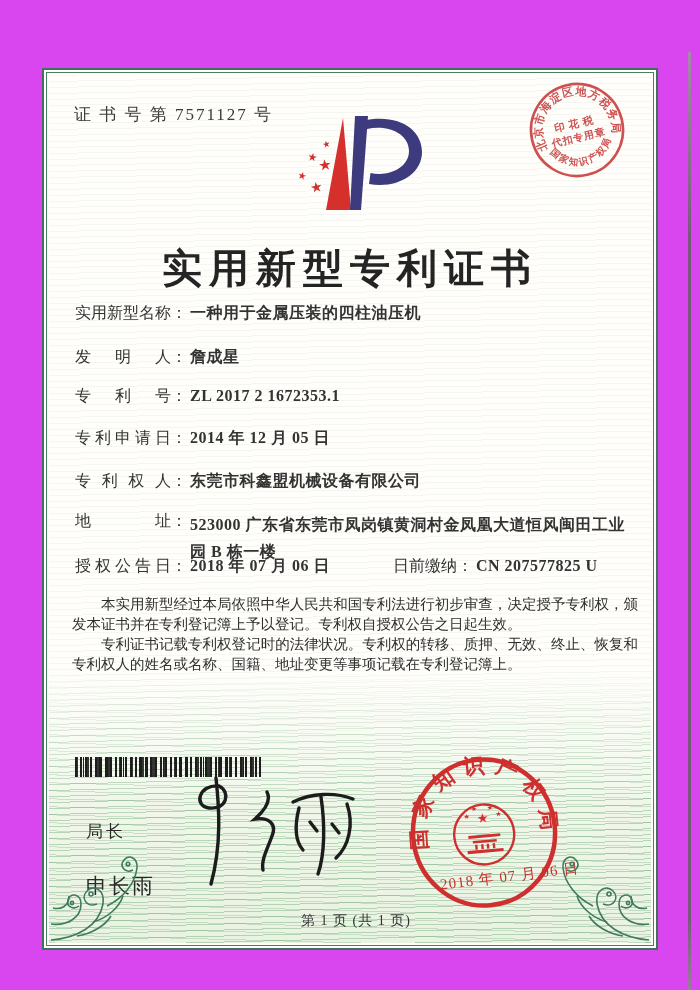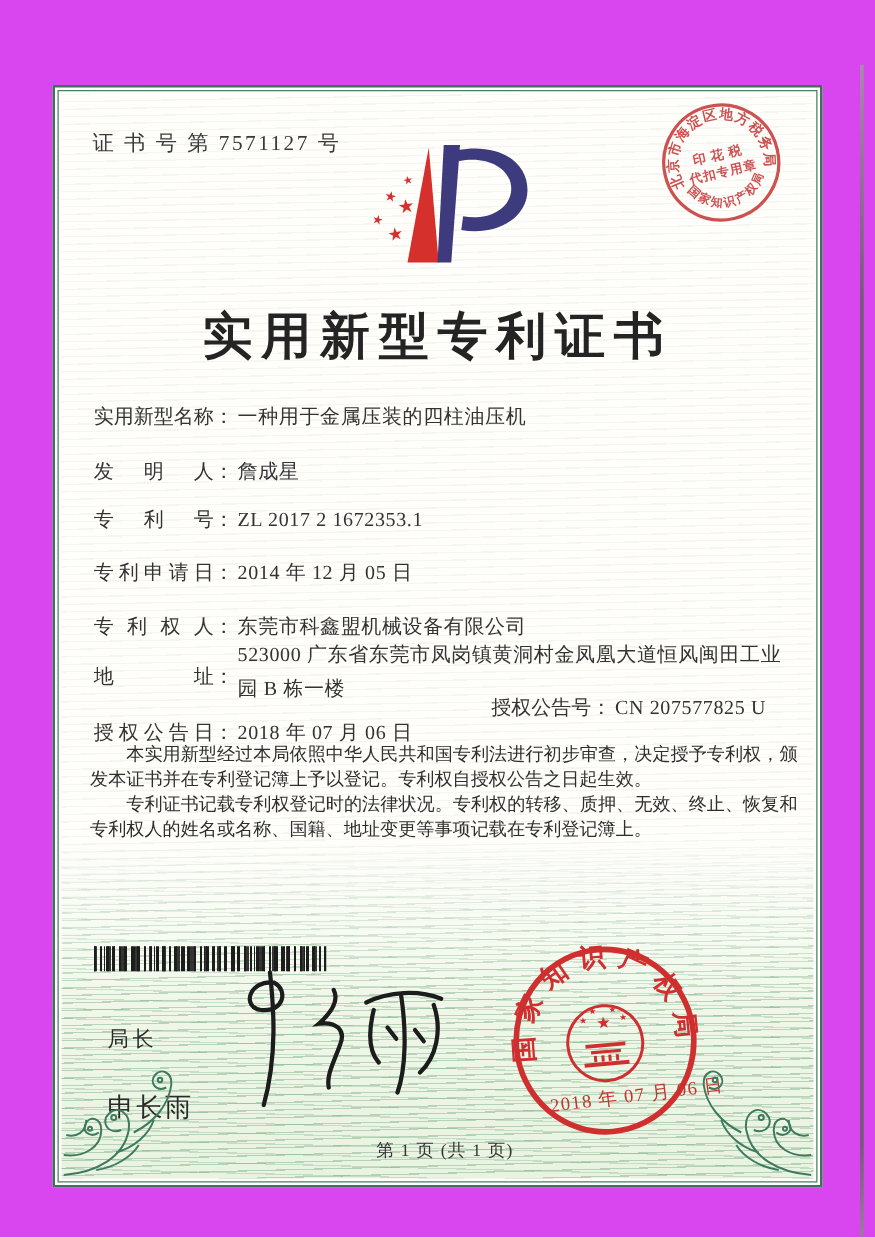--- a/index.html
+++ b/index.html
@@ -24,23 +24,23 @@
       repeating-linear-gradient(181.5deg,rgba(100,160,110,.28) 0 1px,transparent 1px 8px),
       linear-gradient(180deg,#f7fbf2,#e9f3e1);
     -webkit-mask-image:linear-gradient(180deg,transparent 0,rgba(0,0,0,.55) 22%,#000 48%);
     mask-image:linear-gradient(180deg,transparent 0,rgba(0,0,0,.55) 22%,#000 48%);}
   .cert-no{position:absolute;left:74px;top:103px;font-size:17px;color:#3a3a3a;letter-spacing:2px;}
   .title{position:absolute;left:0;right:0;top:205px;text-align:center;
     font-size:40px;font-weight:bold;letter-spacing:7px;color:#242424;margin-top:36px;}
   .svg-abs{position:absolute;}
   
   .frow{position:absolute;left:75px;font-size:16px;color:#333;white-space:nowrap;}
-  .flabel{display:inline-block;width:96px;text-align:justify;text-align-last:justify;letter-spacing:0;margin-top:20px;}
+  .flabel{display:inline-block;width:96px;text-align:justify;text-align-last:justify;letter-spacing:0;}
   .fcolon{display:inline-block;}
-  .fvalue{margin-left:3px;letter-spacing:.5px;}
+  .fvalue{margin-left:3px;letter-spacing:.5px;font-weight:bold;}
   .fvalue.wrap{display:inline-block;width:450px;white-space:normal;line-height:27px;vertical-align:top;}
   .grant2{position:absolute;left:318px;top:0;white-space:nowrap;}
   
   .paras{position:absolute;left:72px;top:594px;width:566px;color:#2e2e2e;
     font-size:14.5px;line-height:20px;text-align:justify;}
   .paras p{margin:0;text-indent:2em;}
   
   .barcode{position:absolute;left:75px;top:757px;width:186px;height:20px;
     background:
       repeating-linear-gradient(90deg,#1d1d1d 0 2px,transparent 2px 5px),
@@ -109,21 +109,21 @@
   </div>
   <div class="frow" style="top:471px">
     <span class="flabel">专利权人</span><span class="fcolon">：</span><span class="fvalue">东莞市科鑫盟机械设备有限公司</span>
   </div>
   <div class="frow" style="top:511px">
     <span class="flabel">地址</span><span class="fcolon">：</span><span class="fvalue wrap">523000 广东省东莞市凤岗镇黄洞村金凤凰大道恒风闽田工业园 B 栋一楼</span>
   </div>
   <div class="frow" style="top:556px">
     <span class="flabel">授权公告日</span><span class="fcolon">：</span><span class="fvalue">2018 年 07 月 06 日</span>
     <span class="grant2">
-      <span>授权公告号</span><span>：</span><span class="fvalue">CN 207577825 U</span>
+      <span>日前缴纳</span><span>：</span><span class="fvalue">CN 207577825 U</span>
     </span>
   </div>
 
   <div class="paras">
     <p>本实用新型经过本局依照中华人民共和国专利法进行初步审查，决定授予专利权，颁发本证书并在专利登记簿上予以登记。专利权自授权公告之日起生效。</p>
     <p>专利证书记载专利权登记时的法律状况。专利权的转移、质押、无效、终止、恢复和专利权人的姓名或名称、国籍、地址变更等事项记载在专利登记簿上。</p>
   </div>
 
   <div class="barcode"></div>
 

